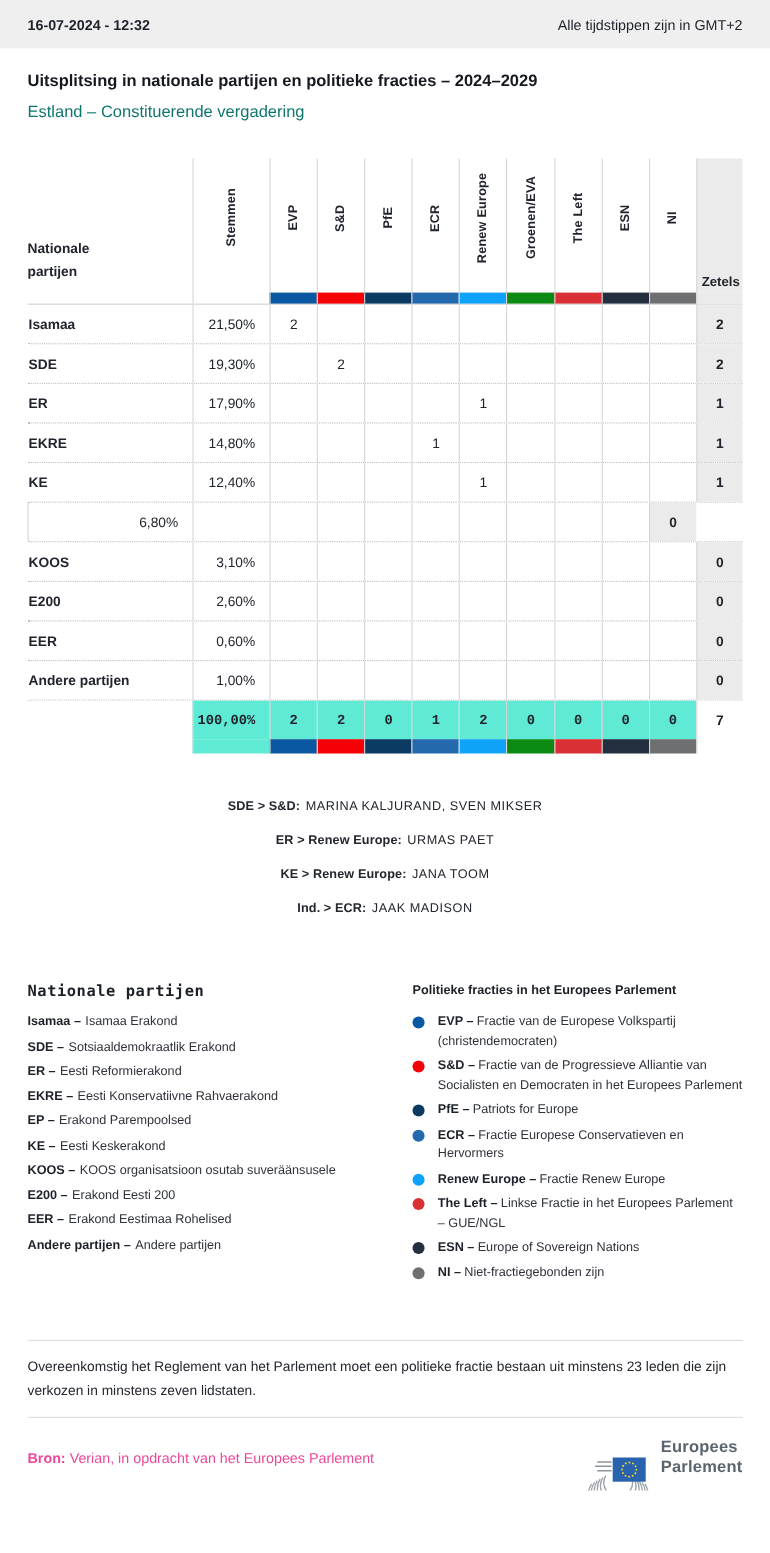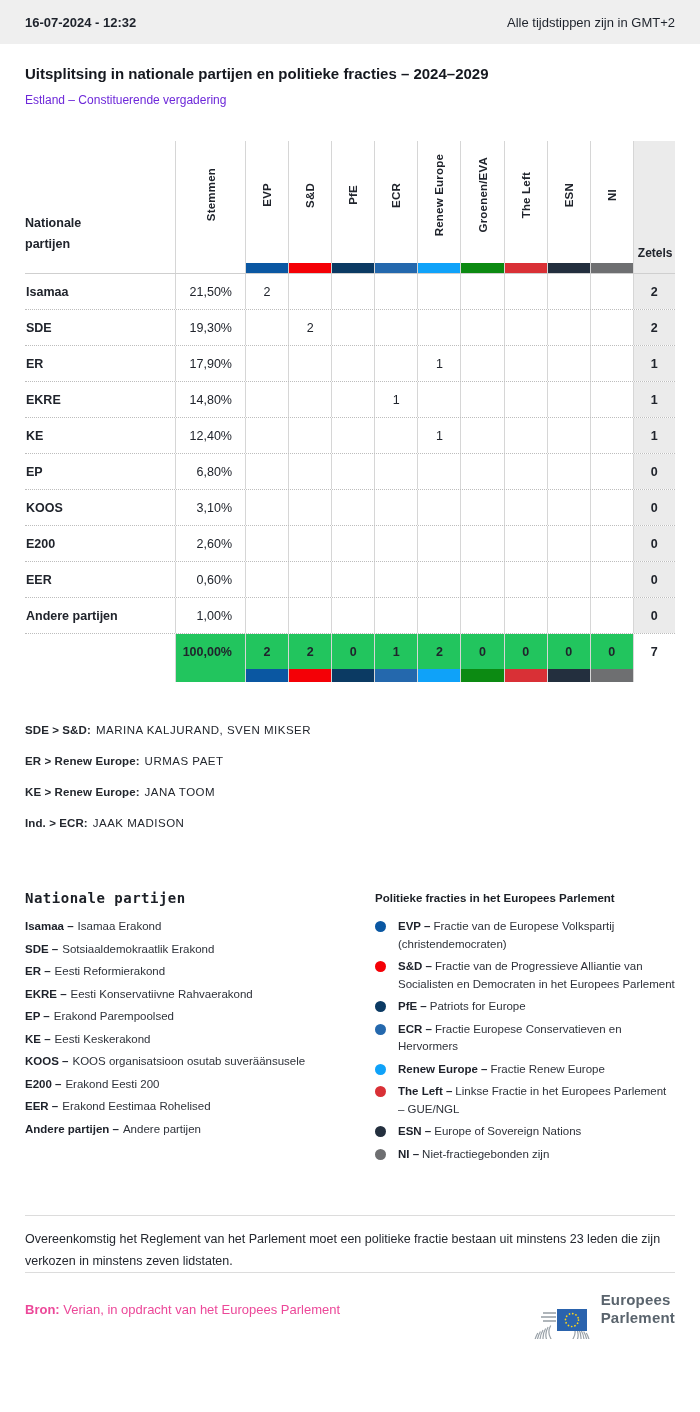--- a/index.html
+++ b/index.html
@@ -9,21 +9,21 @@
     -webkit-font-smoothing:antialiased;
   }
   .topbar{
     height:44px;background:#efefef;display:flex;align-items:center;
     justify-content:space-between;padding:0 25px;box-sizing:border-box;
     font-size:13px;color:#1d222b;
   }
   .topbar .dt{font-weight:700;}
   .content{padding:0 25px;box-sizing:border-box;}
   h1.title{font-size:15px;font-weight:700;margin:21px 0 0;color:#15181f;}
-  h2.subtitle{font-size:12px;font-weight:400;margin:11px 0 0;color:#6d28d9;}
+  h2.subtitle{font-size:15px;font-weight:400;margin:11px 0 0;color:#0f766e;}
 
   
   .rtable{margin-top:34px;width:650px;}
   .trow{display:grid;grid-template-columns:150px 70px repeat(9,43.1px) 42px;}
   .cell{display:flex;align-items:center;box-sizing:border-box;min-width:0;}
   .vline{border-left:1px solid #d6d6d6;}
   .thead{height:122px;}
   .thead .cell{justify-content:center;}
   .corner{justify-content:flex-start !important;align-items:flex-end !important;}
   .corner span{
@@ -42,26 +42,26 @@
   }
   .tbar{height:10px;border-bottom:1px solid #cfcfcf;}
   .drow{height:35px;font-size:12.5px;}
   .drow + .drow{border-top:1px dotted #bdbdbd;}
   .total{border-top:1px dotted #bdbdbd;height:35px;font-size:12.5px;}
   .tbot{height:13px;}
   .pcell{font-weight:700;padding-left:1px;}
   .votes{justify-content:flex-end !important;padding-right:13px;}
   .seat{justify-content:center !important;}
   .zcell{justify-content:center !important;font-weight:700;background:#ebebeb;}
-  .graybg{background:#22c55e;}
+  .graybg{background:#5eead4;font-family:Liberation Mono, monospace;}
   .whitebg{background:#ffffff;}
   .bold{font-weight:700;}
 
   
-  .mep{margin-top:42px;}
+  .mep{margin-top:42px;text-align:center;}
   .mep .line{font-size:11.5px;margin-bottom:18px;line-height:13px;color:#23272e;}
   .mep .line b{letter-spacing:.1px;}
   .mep .line span{letter-spacing:.5px;margin-left:5px;}
 
   
   .legends{display:flex;margin-top:60px;}
   .leg-left{flex:0 0 350px;}
   .leg-right{flex:1;}
   .leg-left h3{
     font-family:"DejaVu Sans Mono","Liberation Mono",monospace;
@@ -76,21 +76,21 @@
     flex:0 0 11px;width:11px;height:11px;border-radius:50%;
     margin:3px 12px 0 0;
   }
   .leg-right .txt{font-size:11.5px;line-height:17.5px;color:#2e323a;}
   .leg-right .txt b{color:#1d212a;}
   .leg-right .txt span{margin-left:3px;}
 
   
   .footnote{
     margin-top:47px;border-top:1px solid #dcdcdc;border-bottom:1px solid #dcdcdc;
-    padding:12px 0 0;font-size:12.5px;line-height:22px;color:#23272e;
+    padding:12px 0 13px;font-size:12.5px;line-height:22px;color:#23272e;
   }
   .source-row{display:flex;justify-content:space-between;align-items:center;margin-top:6px;}
   .source{font-size:13px;color:#ec4899;}
   .logo{display:flex;align-items:center;}
   .logo-text{
     font-size:15px;font-weight:700;line-height:18px;color:#5a646d;
     letter-spacing:.2px;margin-left:2px;
   }
 </style>
 </head>
@@ -223,21 +223,20 @@
           <div class="cell vline seat"></div>
           <div class="cell vline seat"></div>
           <div class="cell vline seat">1</div>
           <div class="cell vline seat"></div>
           <div class="cell vline seat"></div>
           <div class="cell vline seat"></div>
           <div class="cell vline seat"></div>
           <div class="cell vline zcell">1</div>
         </div>
         <div class="trow drow">
-          <div class="cell pcell">EP</div>
           <div class="cell vline votes">6,80%</div>
           <div class="cell vline seat"></div>
           <div class="cell vline seat"></div>
           <div class="cell vline seat"></div>
           <div class="cell vline seat"></div>
           <div class="cell vline seat"></div>
           <div class="cell vline seat"></div>
           <div class="cell vline seat"></div>
           <div class="cell vline seat"></div>
           <div class="cell vline seat"></div>

